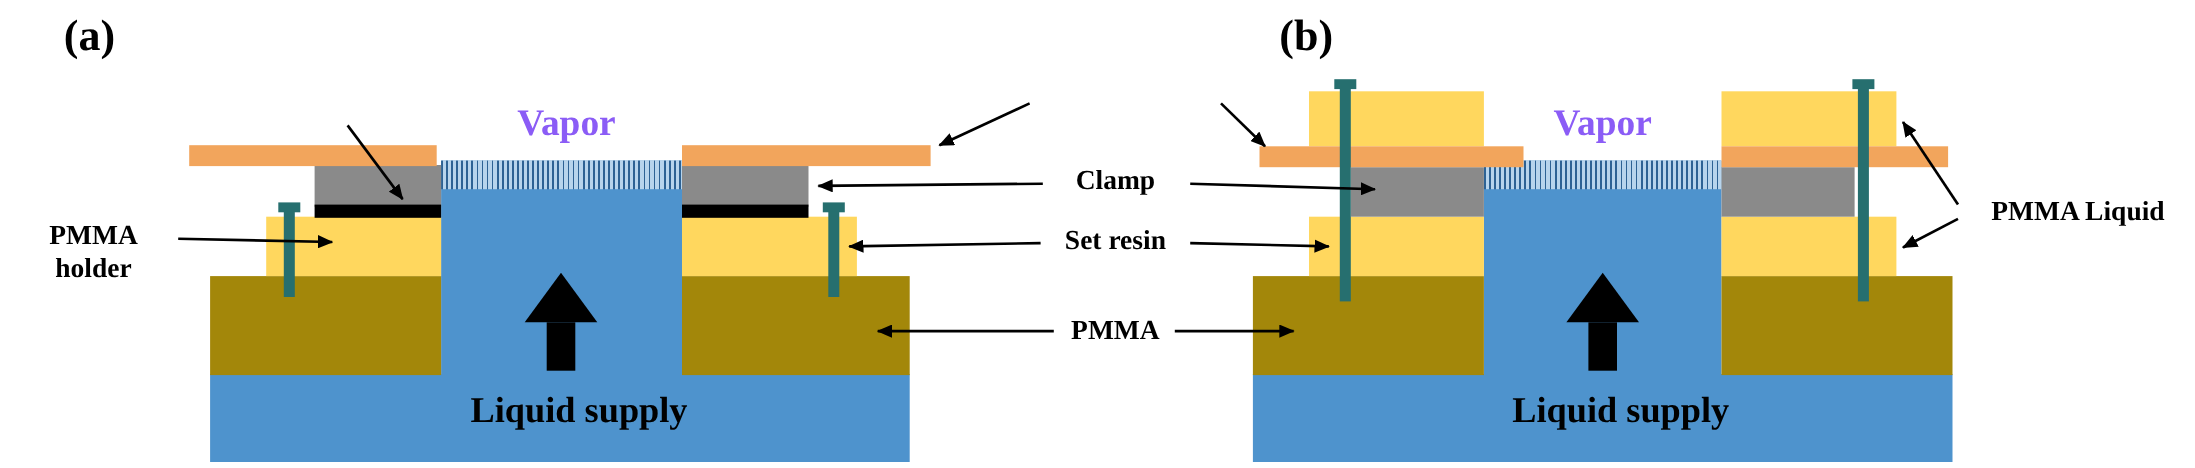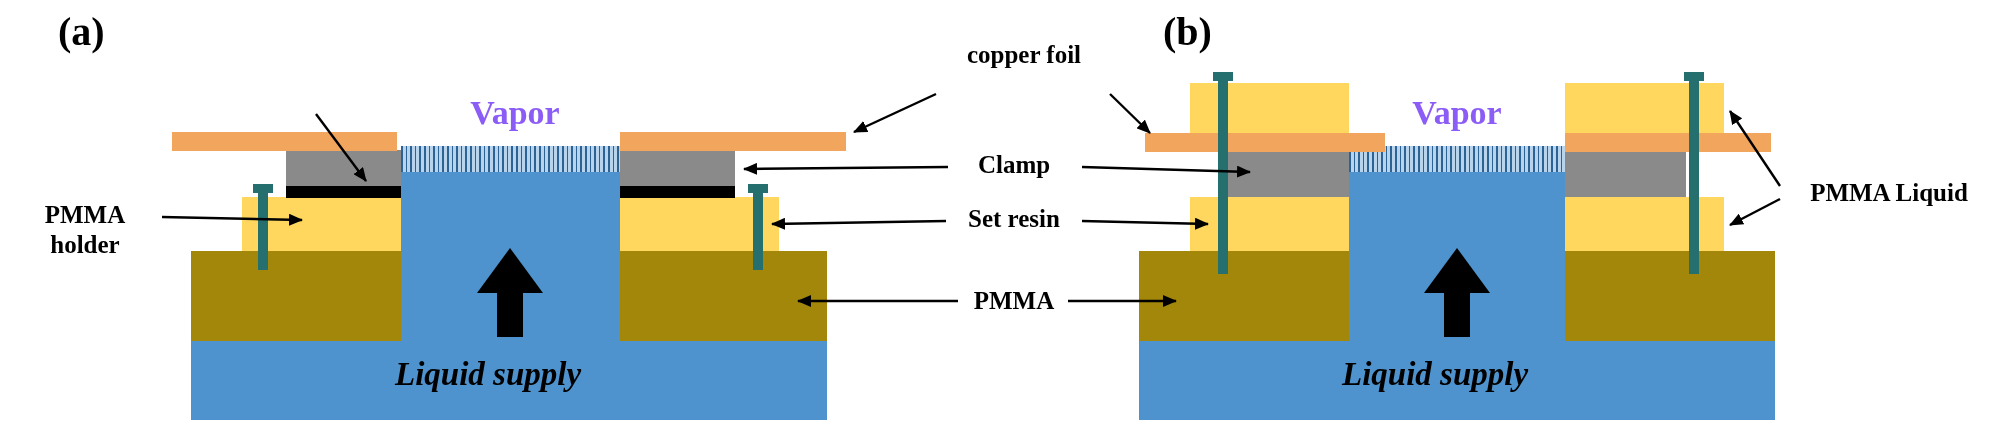--- a/index.html
+++ b/index.html
@@ -10,21 +10,21 @@
   .olive{background:#a3870a;}
   .yellow{background:#ffd75e;}
   .gray{background:#8a8a8a;}
   .foil{background:#f2a55c;}
   .epoxy{background:#000000;}
   .hatch{background:repeating-linear-gradient(90deg,#2d6294 0 1.6px,#b7d4ec 1.6px 4.6px);}
   .screw-head{position:absolute;left:0;top:0;width:100%;height:9px;background:#266f6f;}
   .screw-shaft{position:absolute;left:5px;top:8px;width:10px;background:#266f6f;}
   .tag{font-size:40px;font-weight:bold;color:#000;}
   .vapor{font-size:34px;font-weight:bold;color:#8b5cf6;text-align:center;}
-  .supply{font-size:33px;font-weight:bold;color:#000;text-align:left;font-style:italic;}
+  .supply{font-size:33px;font-weight:bold;color:#000;text-align:right;}
   .lbl{font-size:25px;font-weight:bold;color:#000;text-align:center;line-height:30px;}
   .arrow-up-head{position:absolute;left:0;top:0;width:0;height:0;border-left:33px solid transparent;border-right:33px solid transparent;border-bottom:45px solid #000;}
   .arrow-up-shaft{position:absolute;left:20px;top:45px;width:26px;height:44px;background:#000;}
   svg.ann{position:absolute;left:0;top:0;pointer-events:none;}
 </style>
 </head>
 <body>
 
 <div class="canvas">
 
@@ -100,21 +100,20 @@
   <div class="abs" style="left:1424px;top:248px;width:66px;height:89px;">
     <div class="arrow-up-head"></div>
     <div class="arrow-up-shaft"></div>
   </div>
 
   <div class="abs vapor" style="left:1372px;top:94px;width:170px;">Vapor</div>
   <div class="abs supply" style="left:1342px;top:356px;width:230px;">Liquid supply</div>
   <div class="abs lbl" style="left:1783px;top:178px;width:212px;">PMMA Liquid</div>
 
   <div class="abs lbl" style="left:920px;top:40px;width:208px;">
-    <div>copper foil</div>
   </div>
   <div class="abs lbl" style="left:944px;top:150px;width:140px;">Clamp</div>
   <div class="abs lbl" style="left:944px;top:204px;width:140px;">Set resin</div>
   <div class="abs lbl" style="left:944px;top:286px;width:140px;">PMMA</div>
 
   <svg class="ann" width="1995" height="425" viewBox="0 0 1995 425">
     <defs>
       <marker id="ah" markerWidth="14" markerHeight="12" refX="13" refY="6" orient="auto" markerUnits="userSpaceOnUse">
         <path d="M0,0 L14,6 L0,12 z" fill="#000"></path>
       </marker>

